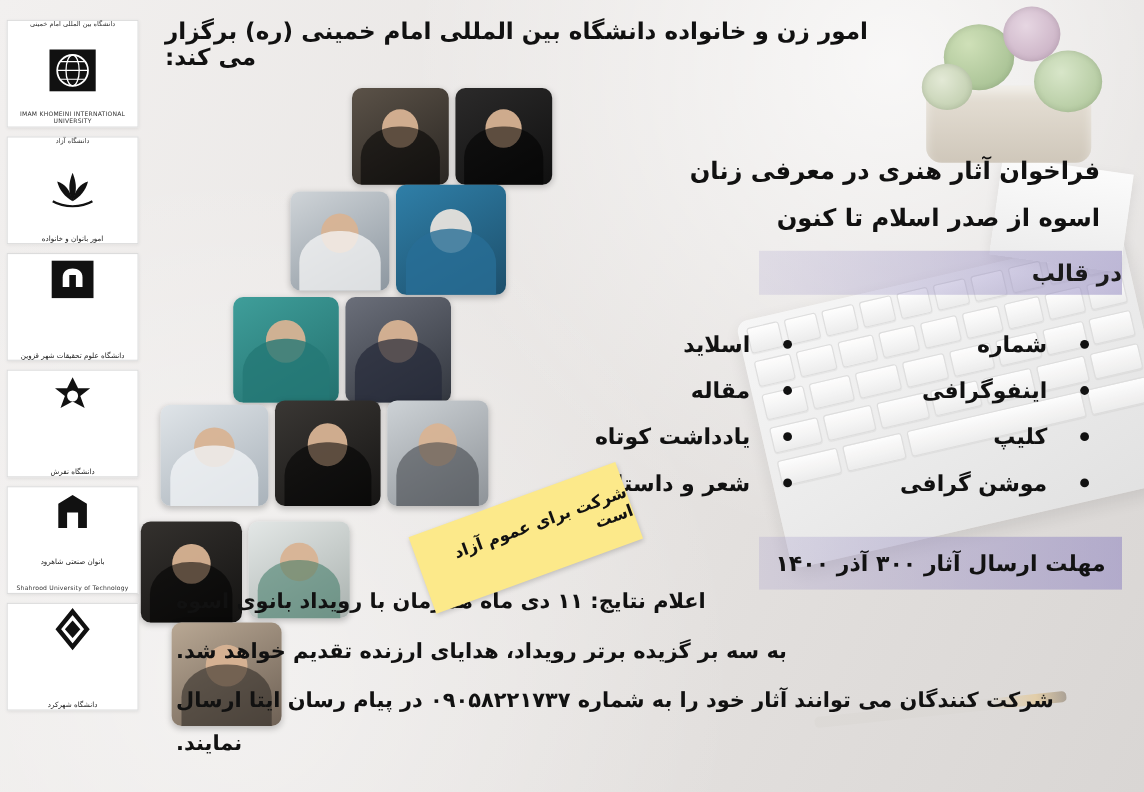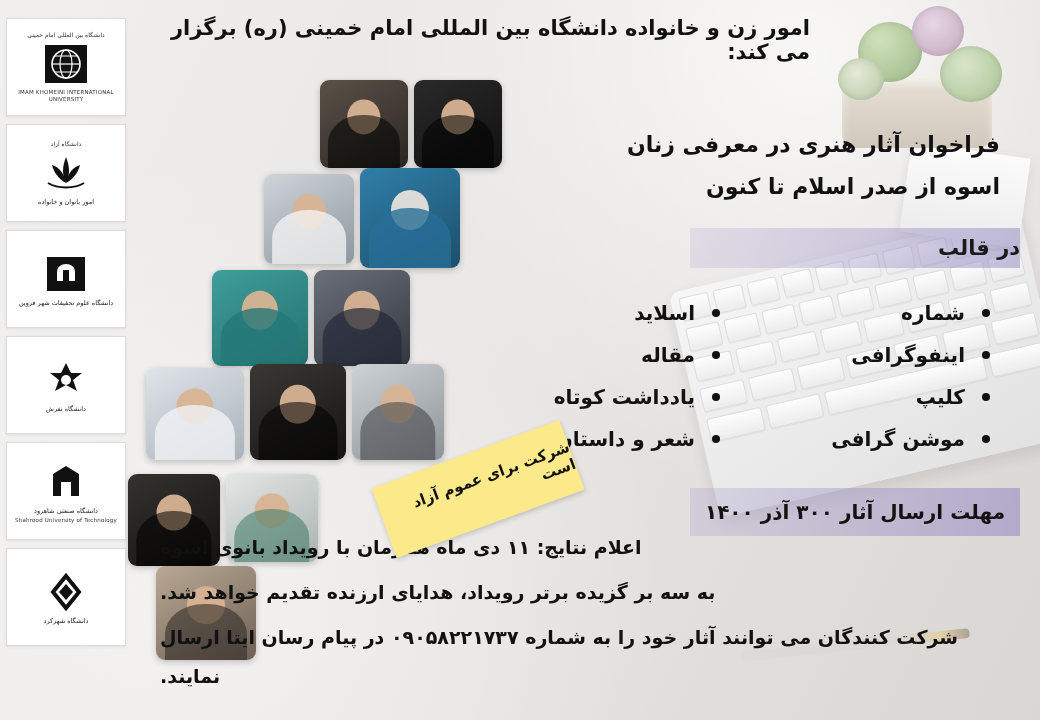--- a/index.html
+++ b/index.html
@@ -121,21 +121,21 @@
     z-index: 6;
   }
   .logo-box {
     width: 118px;
     height: 96px;
     background: #ffffff;
     border: 1px solid #dcdcdc;
     display: flex;
     flex-direction: column;
     align-items: center;
-    justify-content: center;
+    justify-content: space-between;
     gap: 2px;
     box-shadow: 0 1px 3px rgba(0,0,0,0.07);
   }
   .logo-mark {
     width: 52px;
     height: 46px;
     display: flex;
     align-items: center;
     justify-content: center;
   }
@@ -157,32 +157,32 @@
     color: #333;
     margin-bottom: 1px;
   }
 
   
   .headline {
     position: absolute;
     right: 230px;
     top: 16px;
     width: 660px;
-    text-align: right;
+    text-align: left;
     font-family: "DejaVu Sans", sans-serif;
     font-size: 21px;
     font-weight: 700;
     color: #111;
     direction: rtl;
     z-index: 7;
   }
   .call-title {
     position: absolute;
     right: 40px;
-    top: 124px;
+    top: 136px;
     width: 430px;
     text-align: right;
     direction: rtl;
     font-size: 22px;
     font-weight: 700;
     color: #111;
     line-height: 1.9;
     z-index: 7;
   }
 
@@ -276,21 +276,21 @@
     position: absolute;
     z-index: 7;
     direction: rtl;
   }
   .fmt-list.right { right: 50px;  top: 292px; width: 260px; }
   .fmt-list.left  { right: 320px; top: 292px; width: 250px; }
   .fmt-item {
     display: flex;
     align-items: center;
     justify-content: flex-start;
-    gap: 17px;
+    gap: 30px;
     height: 42px;
     font-size: 20px;
     font-weight: 700;
     color: #111;
   }
   .bullet {
     width: 8px;
     height: 8px;
     background: #111;
     border-radius: 50%;
@@ -453,21 +453,21 @@
       </div>
       <div class="logo-caption">دانشگاه نفرش</div>
     </div>
 
     <div class="logo-box">
       <div class="logo-mark">
         <svg width="42" height="40" viewBox="0 0 42 40">
           <path d="M8 34 V12 L21 4 L34 12 V34 H26 V20 H16 V34 Z" fill="#111"></path>
         </svg>
       </div>
-      <div class="logo-caption">دانشگاه صنعتی شاهرود</div>
+      <div class="logo-caption">بانوان صنعتی شاهرود</div>
       <div class="logo-caption en">Shahrood University of Technology</div>
     </div>
 
     <div class="logo-box">
       <div class="logo-mark">
         <svg width="46" height="40" viewBox="0 0 46 40">
           <polygon points="23,4 36,20 23,36 10,20" fill="none" stroke="#111" stroke-width="4"></polygon>
           <polygon points="23,12 30,20 23,28 16,20" fill="#111"></polygon>
         </svg>
       </div>

